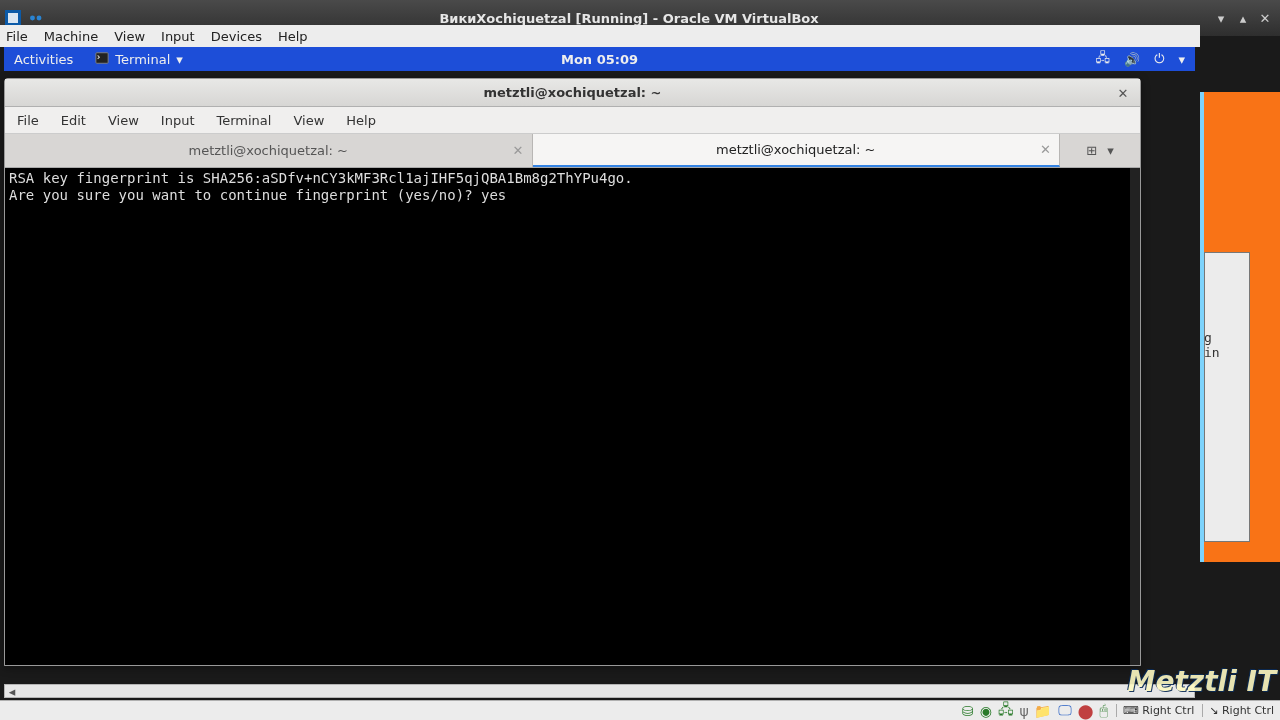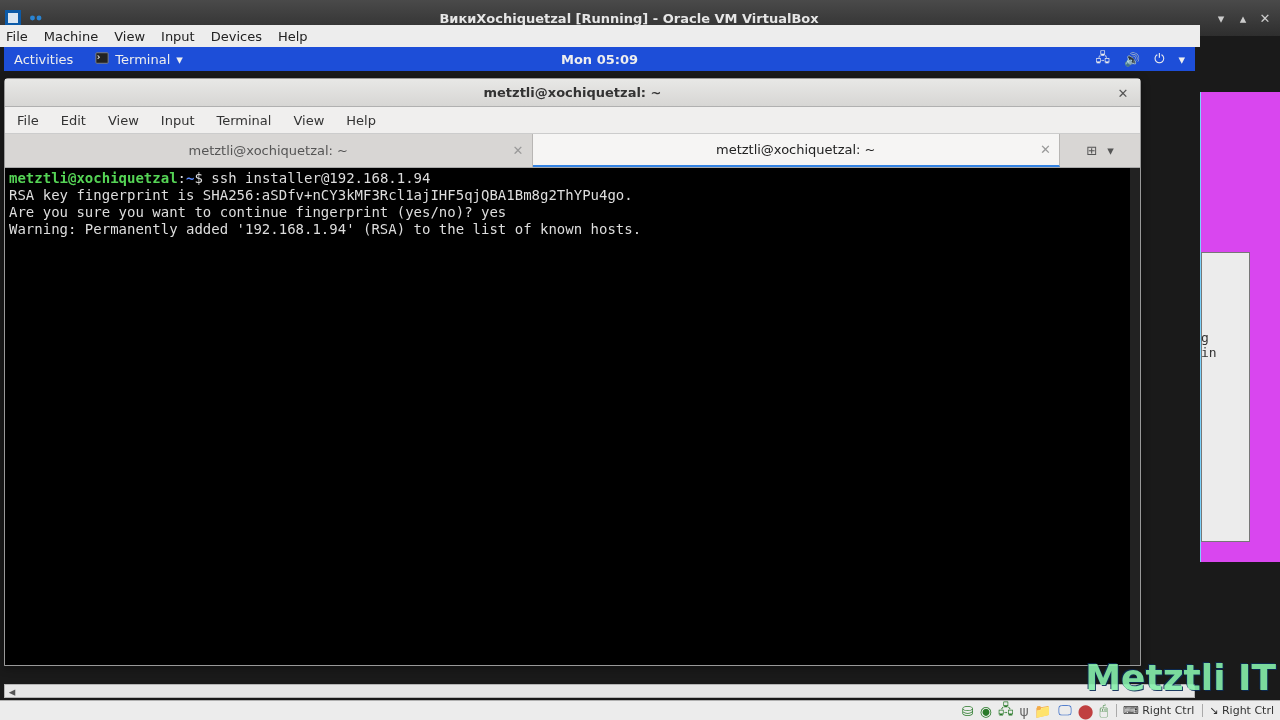--- a/index.html
+++ b/index.html
@@ -32,34 +32,34 @@
   .term-tab.active { background:#f6f5f4; color:#222; border-bottom:2px solid #3584e4;}
   .term-tab .x { position:absolute; right:8px; color:#999; cursor:pointer;}
   .tab-extras { width:80px; display:flex; align-items:center; justify-content:center; gap:10px;}
   .tab-extras span{cursor:pointer;color:#555;}
   .term-body { position:absolute; top:89px; left:0; right:0; bottom:0; background:#000; color:#ddd; font-family:"DejaVu Sans Mono","Liberation Mono",monospace; font-size:14px; line-height:17px; padding:2px 4px; overflow:hidden;}
   .term-body .scrollbar { position:absolute; right:0; top:0; bottom:0; width:10px; background:#222;}
   .prompt-user{color:#55d455;font-weight:bold;}
   .prompt-path{color:#5c8cff;font-weight:bold;}
   .cursor{display:inline-block;width:8px;height:15px;background:#cfcfcf;vertical-align:text-bottom;}
   
-  .bg-window { position:absolute; top:92px; right:0; width:80px; height:470px; background:#d946ef; border-left:1px solid #7dd3fc;}
+  .bg-window { position:absolute; top:92px; right:0; width:80px; height:470px; background:#f97316; border-left:4px solid #7dd3fc;}
   .bg-window .inner { position:absolute; top:160px; bottom:20px; left:0; right:30px; background:#ececec; border:1px solid #777;}
   .bg-window .peek-text { position:absolute; top:238px; right:52px; font-family:monospace; color:#333;}
   .bg-close { position:absolute; top:95px; right:6px; display:flex; gap:10px; color:#ccc;}
   .bg-close span{cursor:pointer;}
   
   .host-scroll { position:absolute; left:4px; right:85px; bottom:22px; height:14px; background:#e7e7e7; border:1px solid #b5b5b5;}
   .host-scroll .thumb{position:absolute;left:0;top:0;bottom:0;width:14px;display:flex;align-items:center;justify-content:center;color:#555;}
   
   .vb-statusbar { position:absolute; left:0; right:0; bottom:0; height:20px; background:#ececec; border-top:1px solid #b0b0b0; display:flex; align-items:center; justify-content:flex-end; padding:0 6px; gap:6px; font-size:11px; color:#333;}
   .vb-statusbar .ic{display:flex;align-items:center;gap:6px;}
   .vb-statusbar .ic span{font-size:14px;cursor:pointer;}
   .vb-statusbar .hostkey{border-left:1px solid #aaa;padding-left:6px;margin-left:2px;}
-  .watermark { position:absolute; right:4px; bottom:22px; font-size:36px; font-weight:bold; color:#86efac; text-shadow:1px 1px 0 #0a2a55, -1px -1px 0 #0a2a55; opacity:.9; pointer-events:none;}
+  .watermark { position:absolute; right:4px; bottom:22px; font-size:28px; font-weight:bold; font-style:italic; color:#fef9c3; text-shadow:1px 1px 0 #0a2a55, -1px -1px 0 #0a2a55; opacity:.9; pointer-events:none;}
   .appmenu svg{width:14px;height:14px;fill:#eee;}
 </style>
 </head>
 <body>
 
 <div class="host-bg"></div>
 
 <div class="vm-titlebar">
   <div class="icon">
     <svg width="16" height="16" viewBox="0 0 16 16">
@@ -144,24 +144,22 @@
       <span>metztli@xochiquetzal: ~</span>
       <span class="x">✕</span>
     </div>
     <div class="tab-extras">
       <span>⊞</span>
       <span>▾</span>
     </div>
   </div>
   <div class="term-body">
     <div class="scrollbar"></div>
-    <div><span class="prompt-user">metztli@xochiquetzal</span><span>:</span><span class="prompt-path">~</span><span>$</span> <span>ssh installer@192.168.1.94</span></div>
     <div>RSA key fingerprint is SHA256:aSDfv+nCY3kMF3Rcl1ajIHF5qjQBA1Bm8g2ThYPu4go.</div>
     <div>Are you sure you want to continue fingerprint (yes/no)? yes</div>
-    <div>Warning: Permanently added '192.168.1.94' (RSA) to the list of known hosts.</div>
   </div>
 </div>
 
 <div class="host-scroll">
   <div class="thumb">◂</div>
 </div>
 
 <div class="watermark">Metztli IT</div>
 
 <div class="vb-statusbar">

